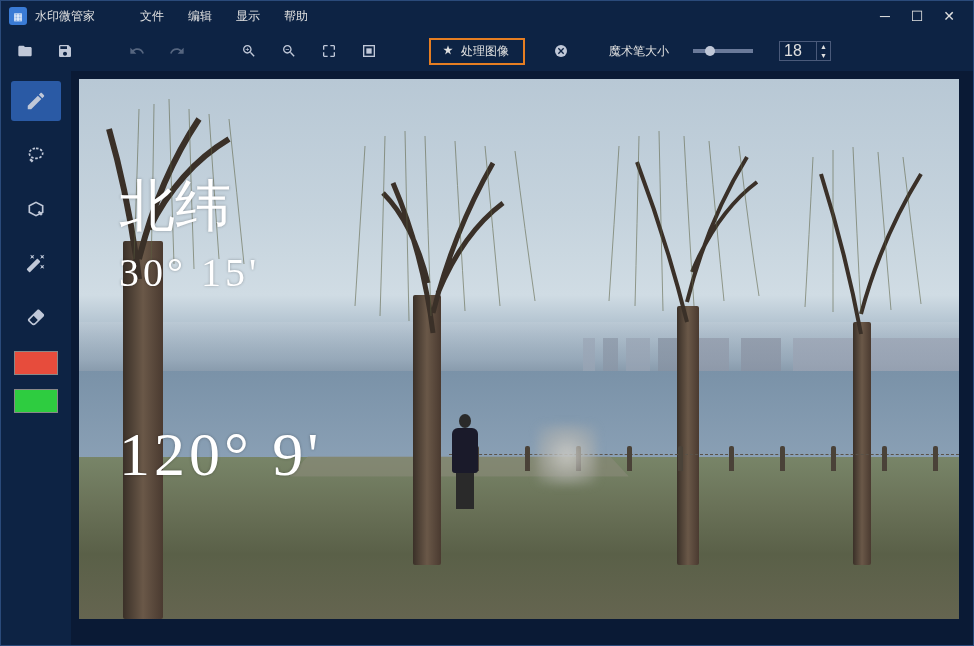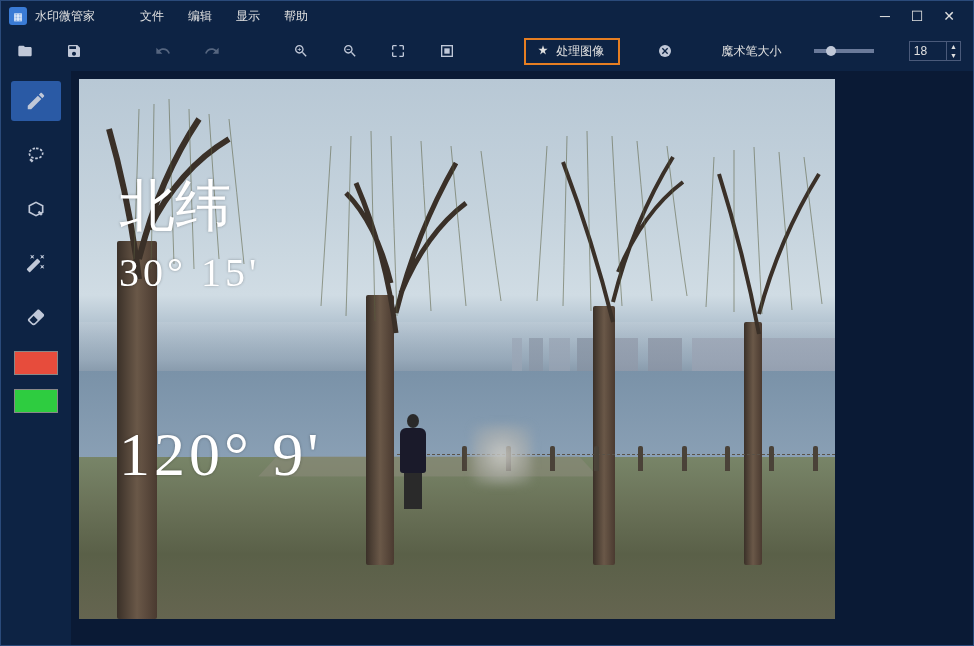--- a/index.html
+++ b/index.html
@@ -46,21 +46,20 @@
       font-size: 14px;
     }
     
     .toolbar {
       height: 40px;
       background: #0d2344;
       display: flex;
       align-items: center;
       padding: 0 12px;
       gap: 16px;
-      justify-content: space-between;
     }
     .toolbar .tool-btn {
       width: 24px;
       height: 24px;
       display: flex;
       align-items: center;
       justify-content: center;
       cursor: pointer;
       color: #c0c8d8;
     }
@@ -100,21 +99,21 @@
       height: 20px;
       margin-left: 10px;
     }
     .toolbar .spinner input {
       width: 36px;
       background: #0d2344;
       border: none;
       color: #e0e0e0;
       text-align: left;
       padding-left: 4px;
-      font-size: 12px;
+      font-size: 16px;
       outline: none;
     }
     .toolbar .spinner .arrows {
       display: flex;
       flex-direction: column;
       border-left: 1px solid #4a5a7a;
       width: 14px;
     }
     .toolbar .spinner .arrows div {
       height: 9px;
@@ -163,21 +162,21 @@
     .canvas {
       flex: 1;
       background: #0a1a35;
       display: flex;
       align-items: flex-start;
       justify-content: flex-start;
       padding: 8px 10px 10px 8px;
       position: relative;
     }
     .canvas .image {
-      width: 756px;
+      width: 880px;
       height: 540px;
       position: relative;
       overflow: hidden;
       background: linear-gradient(to bottom, 
         #b8c8d5 0%, #c5d3dd 25%, #d0dce4 40%, 
         #8fa5b8 52%, #6b8298 55%, #7a8a78 65%, 
         #5a6558 75%, #686858 100%);
     }
     
     

